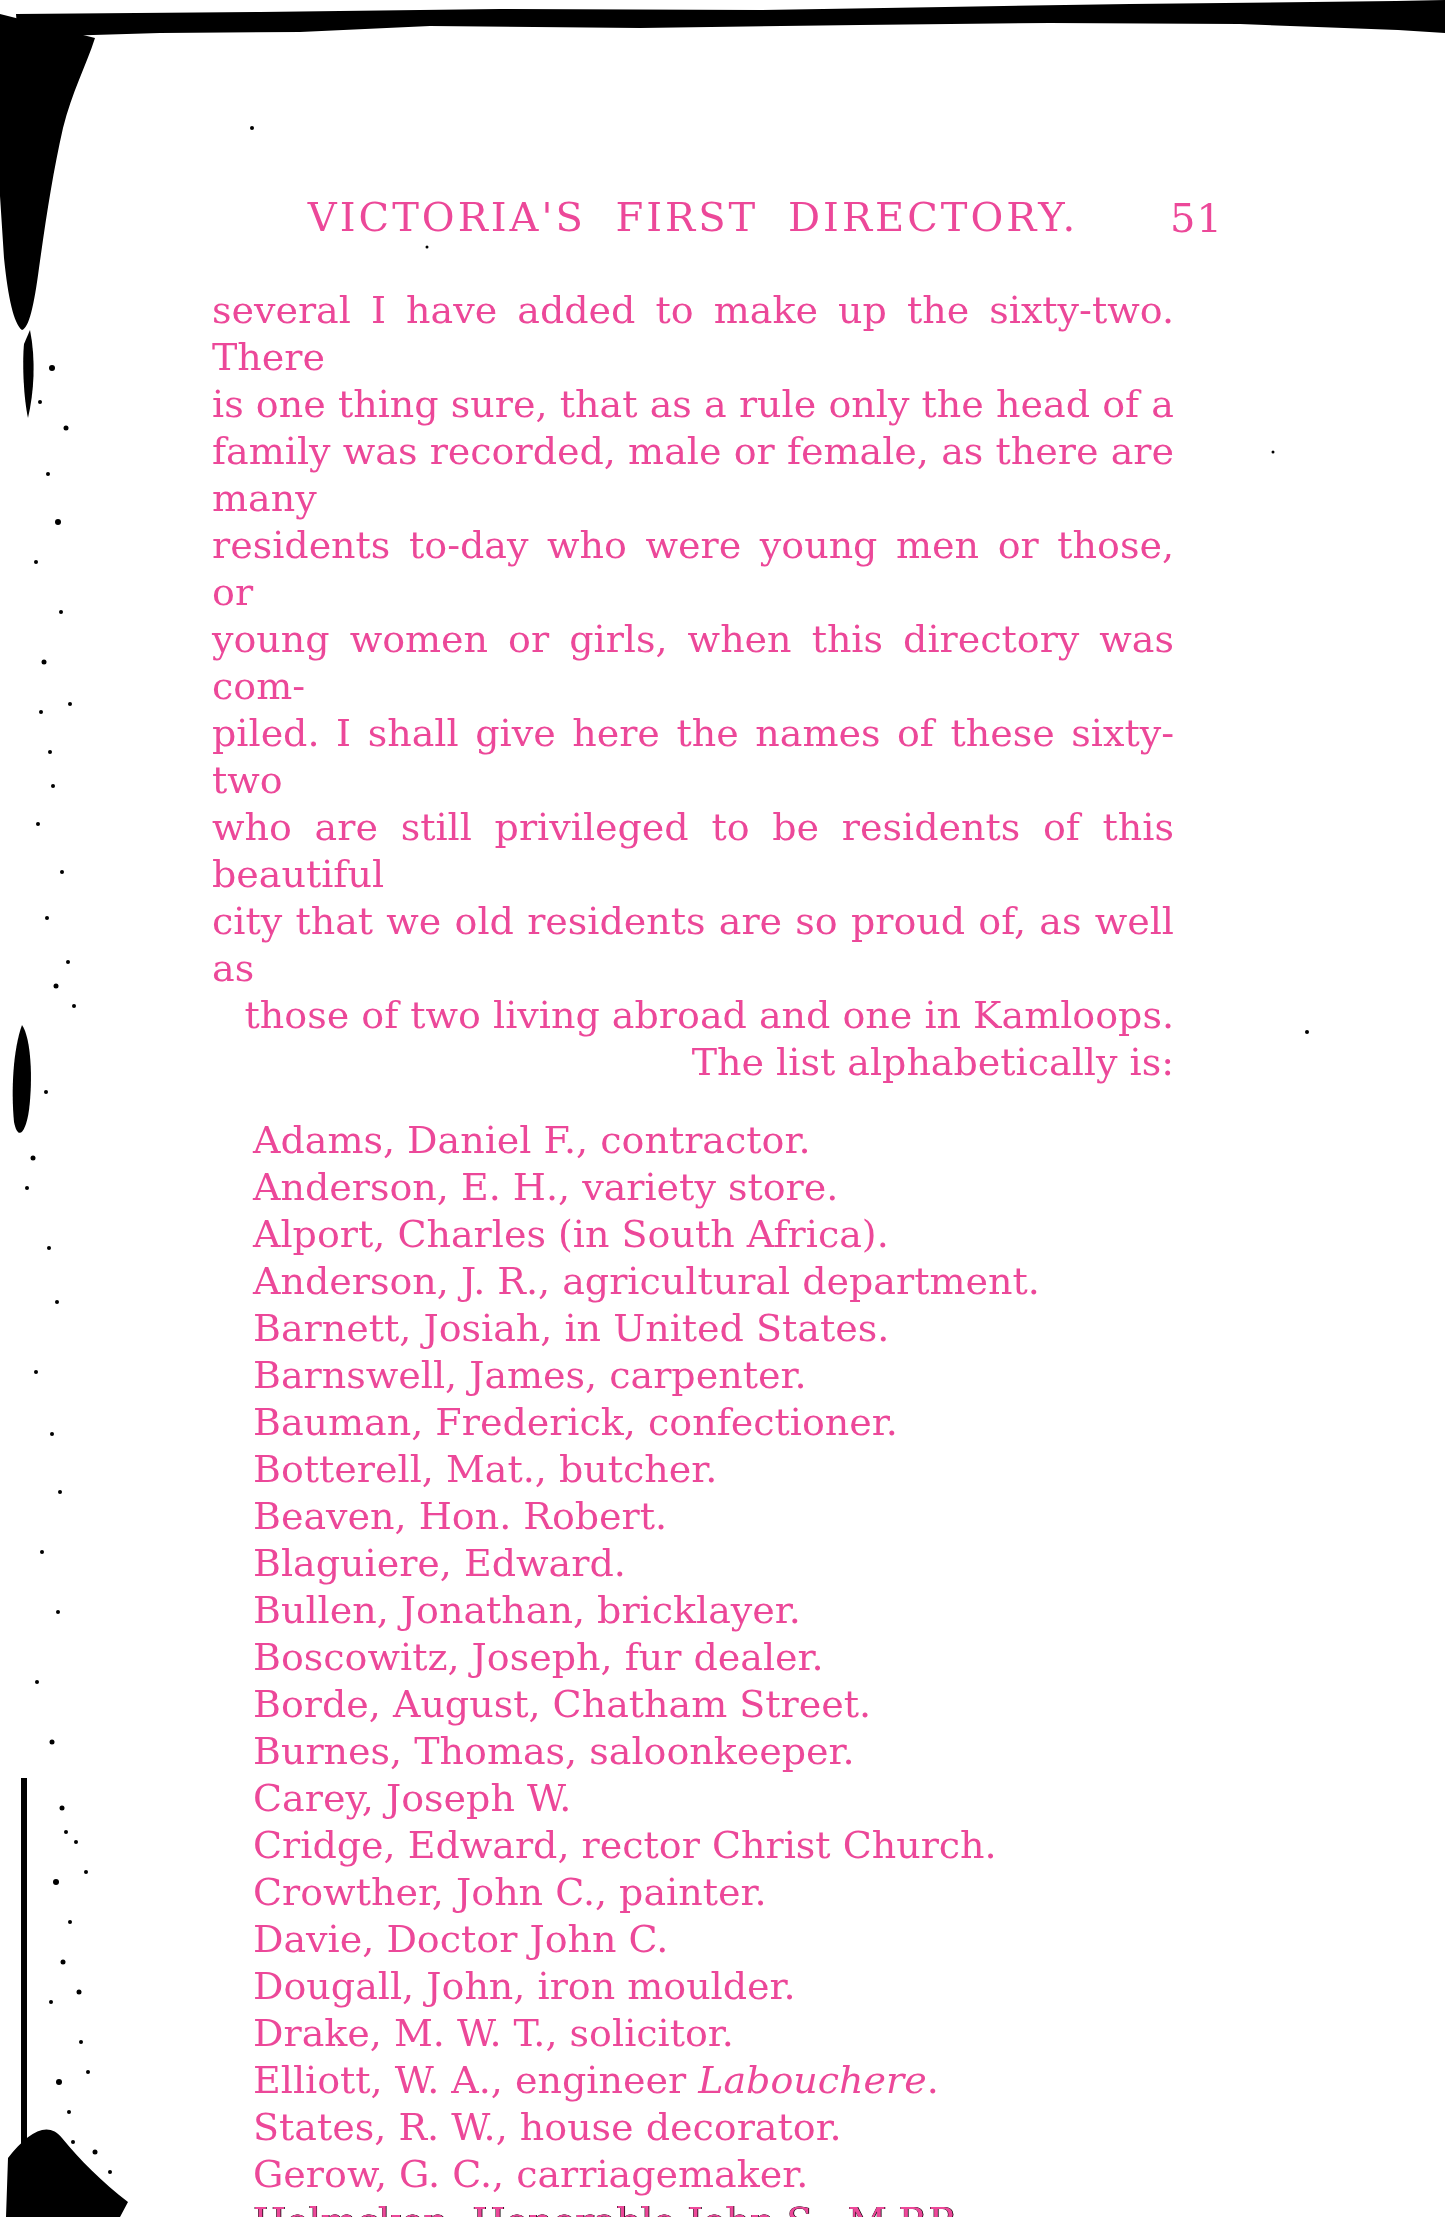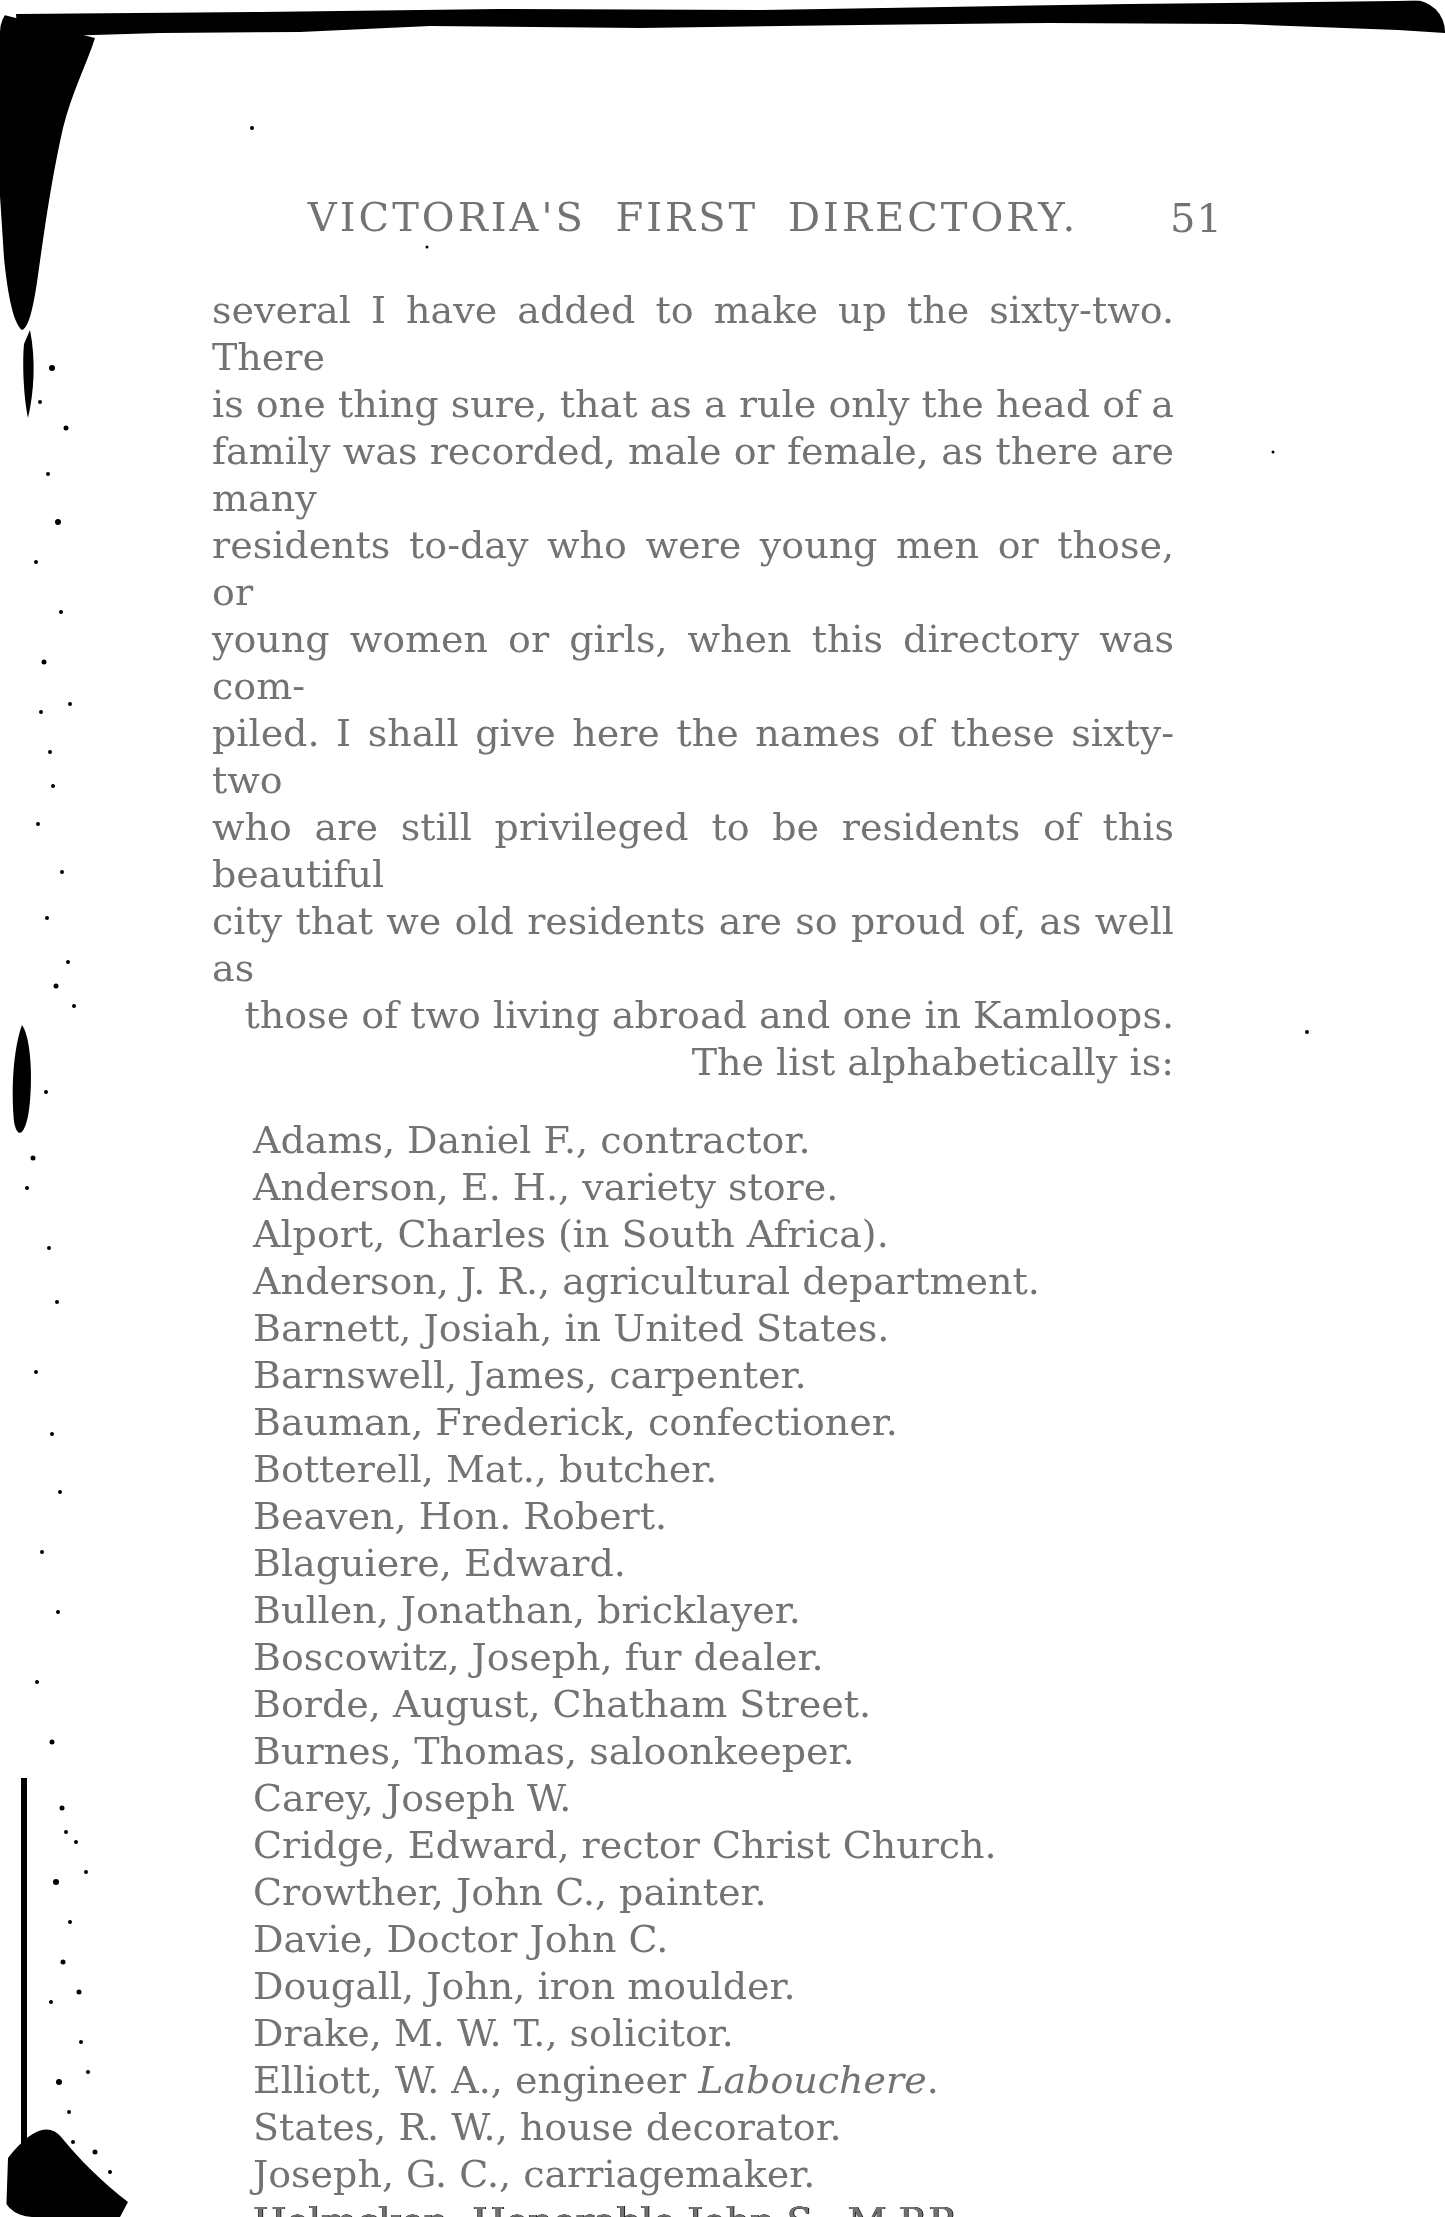--- a/index.html
+++ b/index.html
@@ -1,23 +1,22 @@
 <!DOCTYPE html>
 <html><head>
 <meta charset="utf-8">
 <style>
   html,body{margin:0;padding:0;background:#ffffff;}
   .page{
     position:relative;
     width:1445px;height:2217px;
     background:#ffffff;
-    color:#737373;
+    color:#ec4899;
     font-family:"DejaVu Serif", serif;
     overflow:hidden;
-    border-radius:32px;
   }
   .artifacts{position:absolute;left:0;top:0;pointer-events:none;}
   .header{position:absolute;top:197px;left:212px;width:962px;height:52px;}
   .title{
     position:absolute;left:0;top:0;width:100%;
     text-align:center;
     font-size:40px;line-height:1;
     letter-spacing:3px;word-spacing:14px;
     white-space:nowrap;
   }
@@ -154,18 +153,18 @@
         <div class="list-line"><span>Borde, August, Chatham Street.</span></div>
         <div class="list-line"><span>Burnes, Thomas, saloonkeeper.</span></div>
         <div class="list-line"><span>Carey, Joseph W.</span></div>
         <div class="list-line"><span>Cridge, Edward, rector Christ Church.</span></div>
         <div class="list-line"><span>Crowther, John C., painter.</span></div>
         <div class="list-line"><span>Davie, Doctor John C.</span></div>
         <div class="list-line"><span>Dougall, John, iron moulder.</span></div>
         <div class="list-line"><span>Drake, M. W. T., solicitor.</span></div>
         <div class="list-line"><span>Elliott, W. A., engineer </span><span class="it">Labouchere</span><span>.</span></div>
         <div class="list-line"><span>States, R. W., house decorator.</span></div>
-        <div class="list-line"><span>Joseph, G. C., carriagemaker.</span></div>
+        <div class="list-line"><span>Gerow, G. C., carriagemaker.</span></div>
         <div class="list-line heavy"><span class="uline">Helmcken,</span><span> Honorable John S., M.P.P.</span></div>
       </div>
   </div>
 
 </div>
 
 </body></html>

